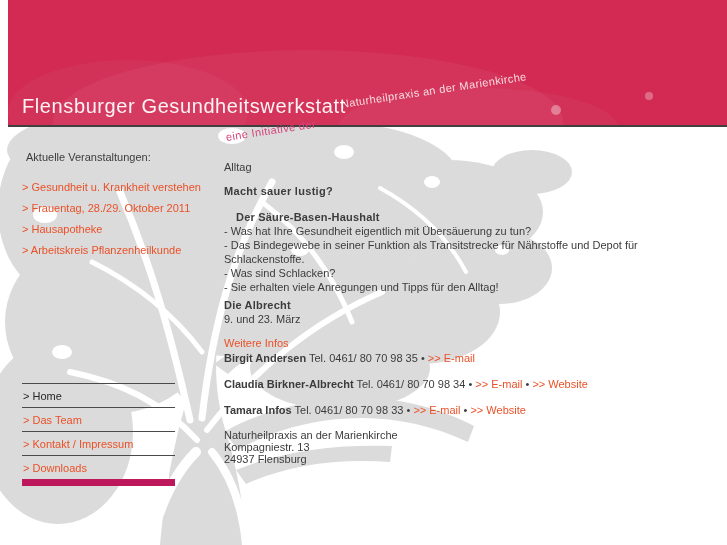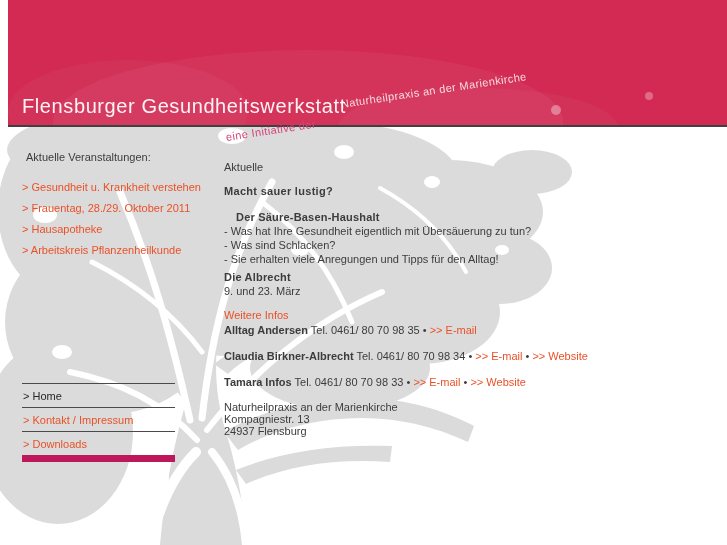--- a/index.html
+++ b/index.html
@@ -136,44 +136,46 @@
   <div class="sidebar-events">
     <div class="events-heading">Aktuelle Veranstaltungen:</div>
     <a class="event-link lnk">&gt; Gesundheit u. Krankheit verstehen</a>
     <a class="event-link lnk">&gt; Frauentag, 28./29. Oktober 2011</a>
     <a class="event-link lnk">&gt; Hausapotheke</a>
     <a class="event-link lnk">&gt; Arbeitskreis Pflanzenheilkunde</a>
   </div>
 
   <nav class="nav">
     <a class="nav-item active">&gt; Home</a>
+    <a class="nav-item">&gt; Das Team</a>
     <a class="nav-item">&gt; Kontakt / Impressum</a>
     <a class="nav-item">&gt; Downloads</a>
   </nav>
 
   <main class="main">
-    <div class="txt section-label">Aktuelle</div>
+    <div class="txt section-label">Alltag</div>
 
     <div class="txt b article-title">Macht sauer lustig?</div>
 
     <div class="txt b topic-title">Der Säure-Basen-Haushalt</div>
     <div class="txt topic-points">
       <div>- Was hat Ihre Gesundheit eigentlich mit Übersäuerung zu tun?</div>
+      <div>- Das Bindegewebe in seiner Funktion als Transitstrecke für Nährstoffe und Depot für Schlackenstoffe.</div>
       <div>- Was sind Schlacken?</div>
       <div>- Sie erhalten viele Anregungen und Tipps für den Alltag!</div>
     </div>
 
     <div class="txt b dates-heading">Die Albrecht</div>
     <div class="txt">9. und 23. März</div>
 
     <a class="lnk more-link">Weitere Infos</a>
 
 
     <div class="txt contact-row">
-      <span class="b">Alltag Andersen</span>
+      <span class="b">Birgit Andersen</span>
       <span>Tel. 0461/ 80 70 98 35</span>
       <span class="sep">•</span>
       <a class="lnk">&gt;&gt; E-mail</a>
     </div>
 
     <div class="txt contact-row">
       <span class="b">Claudia Birkner-Albrecht</span>
       <span>Tel. 0461/ 80 70 98 34</span>
       <span class="sep">•</span>
       <a class="lnk">&gt;&gt; E-mail</a>

